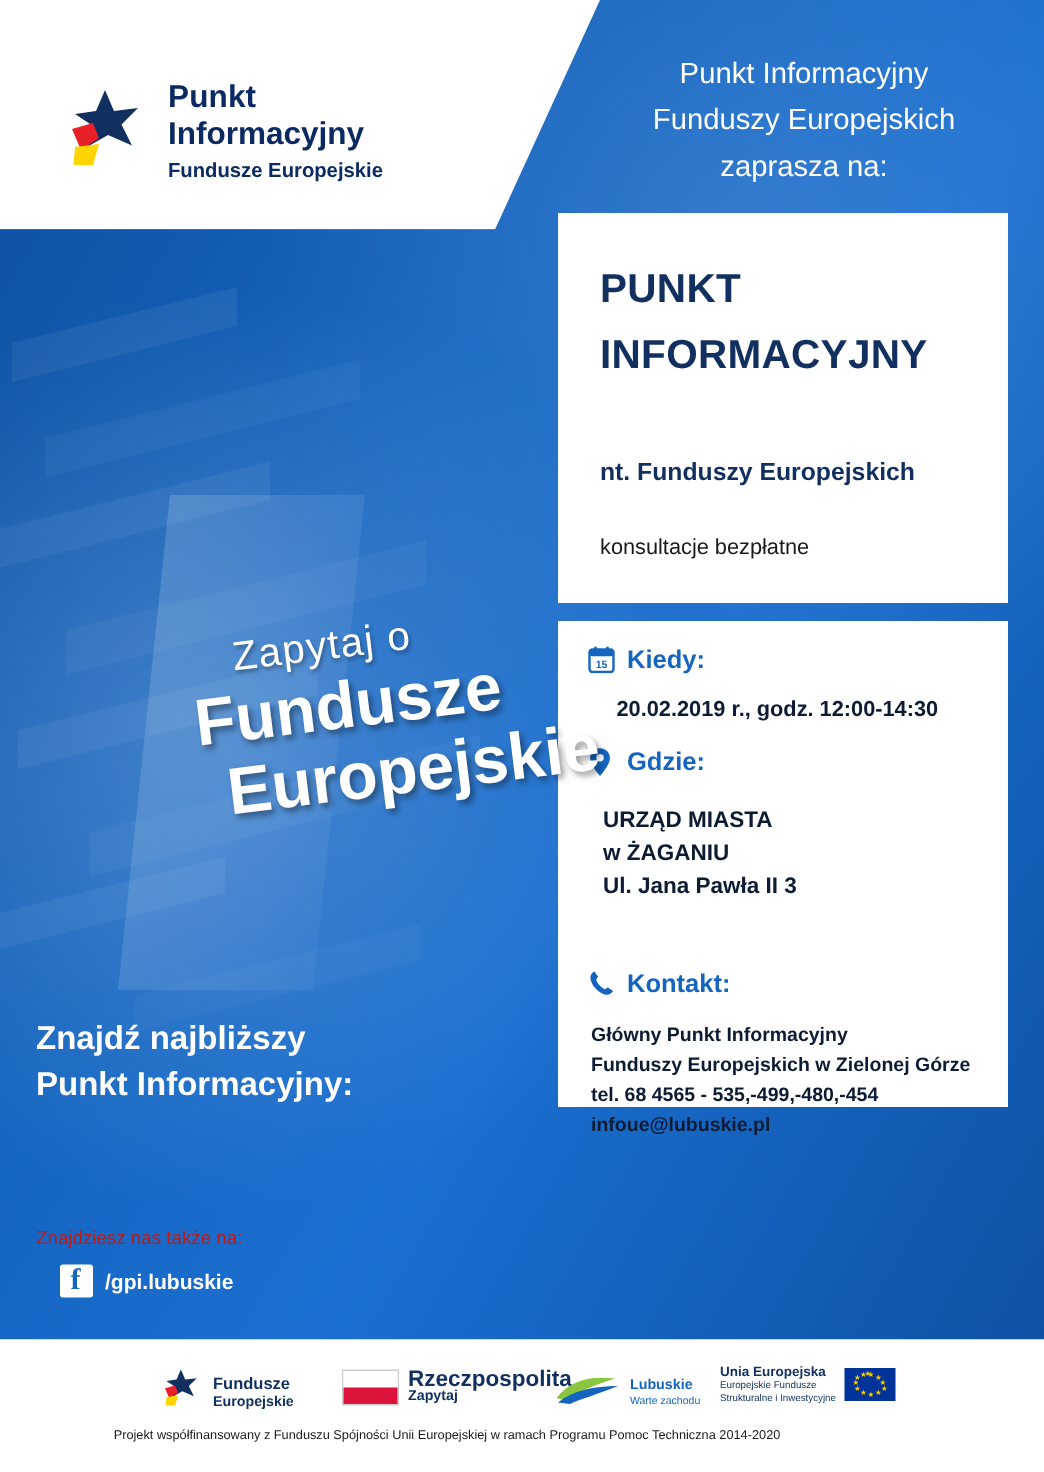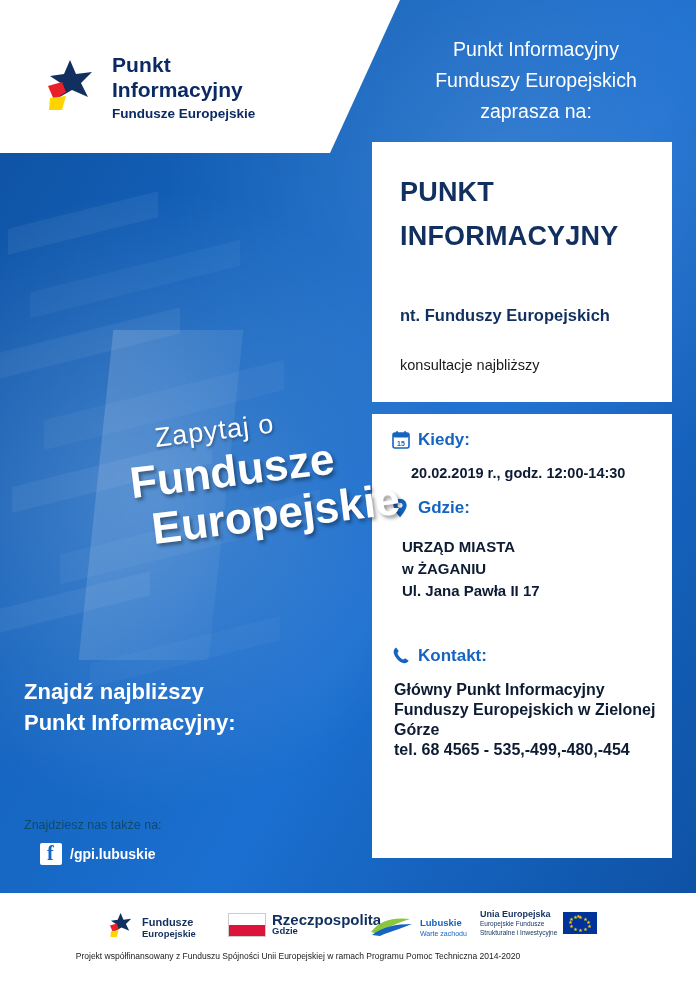--- a/index.html
+++ b/index.html
@@ -147,21 +147,21 @@
     position: absolute;
     left: 28px; top: 215px;
     color: #1a1a1a;
     font-size: 14.5px;
   }
 
   
   .card-details {
     position: absolute;
     left: 372px; top: 414px;
-    width: 300px; height: 444px;
+    width: 300px; height: 324px;
     background: #ffffff;
   }
   .row-head {
     display: flex;
     align-items: center;
     gap: 8px;
     color: #1565c0;
     font-size: 17px;
     font-weight: bold;
   }
@@ -181,21 +181,21 @@
   .val-addr {
     color: #0d1b33;
     font-size: 15px;
     font-weight: bold;
     line-height: 22px;
     margin-top: 18px;
     margin-left: 10px;
   }
   .val-contact {
     color: #0d1b33;
-    font-size: 16px;
+    font-size: 13px;
     font-weight: bold;
     line-height: 20px;
     margin-top: 14px;
     margin-left: 2px;
   }
 
   
   .ico { width: 18px; height: 20px; flex: 0 0 18px; position: relative; }
   .ico svg { display:block; }
 
@@ -240,21 +240,21 @@
     position: absolute;
     left: 24px; top: 744px;
     color: #ffffff;
     font-size: 14.5px;
     font-weight: bold;
     line-height: 23px;
   }
   .social-label {
     position: absolute;
     left: 24px; top: 818px;
-    color: #0c4a6e;
+    color: #b91c1c;
     font-size: 12.5px;
   }
   .fb-row {
     position: absolute;
     left: 24px; top: 843px;
     display: flex;
     align-items: center;
     gap: 8px;
     color: #ffffff;
     font-size: 14px;
@@ -371,21 +371,21 @@
     <div>Funduszy Europejskich</div>
     <div>zaprasza na:</div>
   </div>
 
   <div class="card-main">
     <div class="title">
       <div>PUNKT</div>
       <div>INFORMACYJNY</div>
     </div>
     <div class="subtitle">nt. Funduszy Europejskich</div>
-    <div class="free">konsultacje najbliższy</div>
+    <div class="free">konsultacje bezpłatne</div>
   </div>
 
   <div class="card-details">
 
     <div class="blk blk-kiedy">
       <div class="row-head">
         <span class="ico">
           <svg width="18" height="19" viewBox="0 0 18 19">
             <rect x="1" y="3" width="16" height="15" rx="2" fill="#ffffff" stroke="#1565c0" stroke-width="1.6"></rect>
             <rect x="1" y="3" width="16" height="4.5" rx="2" fill="#1565c0"></rect>
@@ -405,37 +405,38 @@
           <svg width="16" height="20" viewBox="0 0 16 20">
             <path d="M8 0.8C4.3 0.8 1.4 3.7 1.4 7.3c0 5 6.6 12 6.6 12s6.6-7 6.6-12C14.6 3.7 11.7 0.8 8 0.8z" fill="#1565c0"></path>
             <circle cx="8" cy="7.2" r="2.5" fill="#ffffff"></circle>
           </svg>
         </span>
         <span>Gdzie:</span>
       </div>
       <div class="val-addr">
         <div>URZĄD MIASTA</div>
         <div>w ŻAGANIU</div>
-        <div>Ul. Jana Pawła II 17</div>
+        <div>Ul. Jana Pawła II 3</div>
       </div>
     </div>
 
     <div class="blk blk-kontakt">
       <div class="row-head">
         <span class="ico">
           <svg width="18" height="19" viewBox="0 0 18 19">
             <path d="M4.2 1.5 C2.4 2.6 1.2 4.6 1.8 7.2 c0.9 4.1 5.2 8.7 9.3 9.8 c2.5 0.7 4.5-0.5 5.6-2.3 l-3.6-2.5 c-0.8 0.9-1.7 1.5-2.6 1 C8.3 12 6.2 9.6 5.6 7.7 c-0.3-0.9 0.3-1.7 1.2-2.4 z" fill="#1565c0"></path>
           </svg>
         </span>
         <span>Kontakt:</span>
       </div>
       <div class="val-contact">
         <div>Główny Punkt Informacyjny</div>
         <div>Funduszy Europejskich w Zielonej Górze</div>
         <div>tel. 68 4565 - 535,-499,-480,-454</div>
+        <div>infoue@lubuskie.pl</div>
       </div>
     </div>
   </div>
 
   <div class="zapytaj">
     <div class="z1">Zapytaj o</div>
     <div class="z2">Fundusze</div>
     <div class="z3">Europejskie</div>
   </div>
 
@@ -466,21 +467,21 @@
         </span>
       </div>
 
       <div class="fl fl-2">
         <span class="pl-flag">
           <div class="top"></div>
             <div class="bot"></div>
         </span>
         <span class="txt">
           <div class="t1">Rzeczpospolita</div>
-          <div class="t2">Gdzie</div>
+          <div class="t2">Zapytaj</div>
         </span>
       </div>
 
       <div class="fl fl-3">
         <span>
           <svg width="44" height="22" viewBox="0 0 44 22">
             <path d="M1 17 C10 5, 24 2, 40 4 C28 8, 16 12, 8 19 Z" fill="#8cc63f"></path>
             <path d="M2 20 C12 12, 26 9, 42 9 C30 14, 16 18, 10 21 Z" fill="#1565c0"></path>
           </svg>
         </span>

